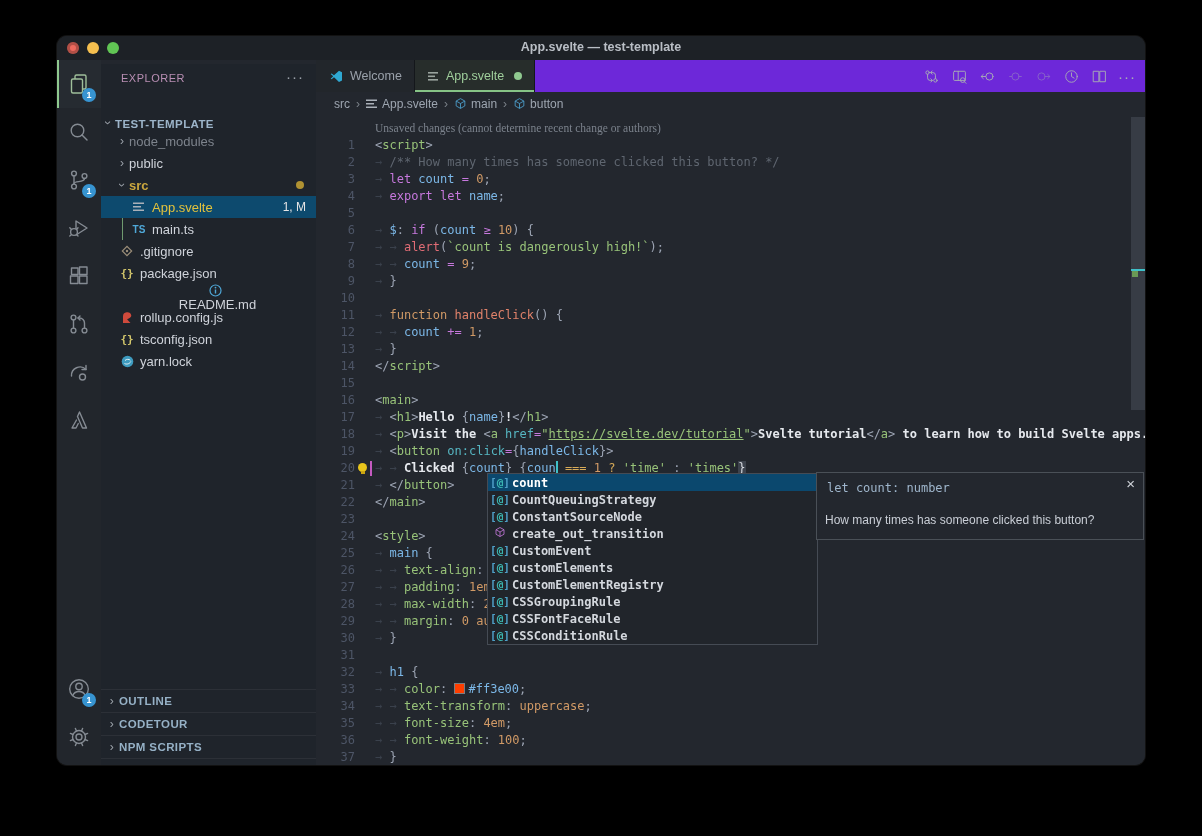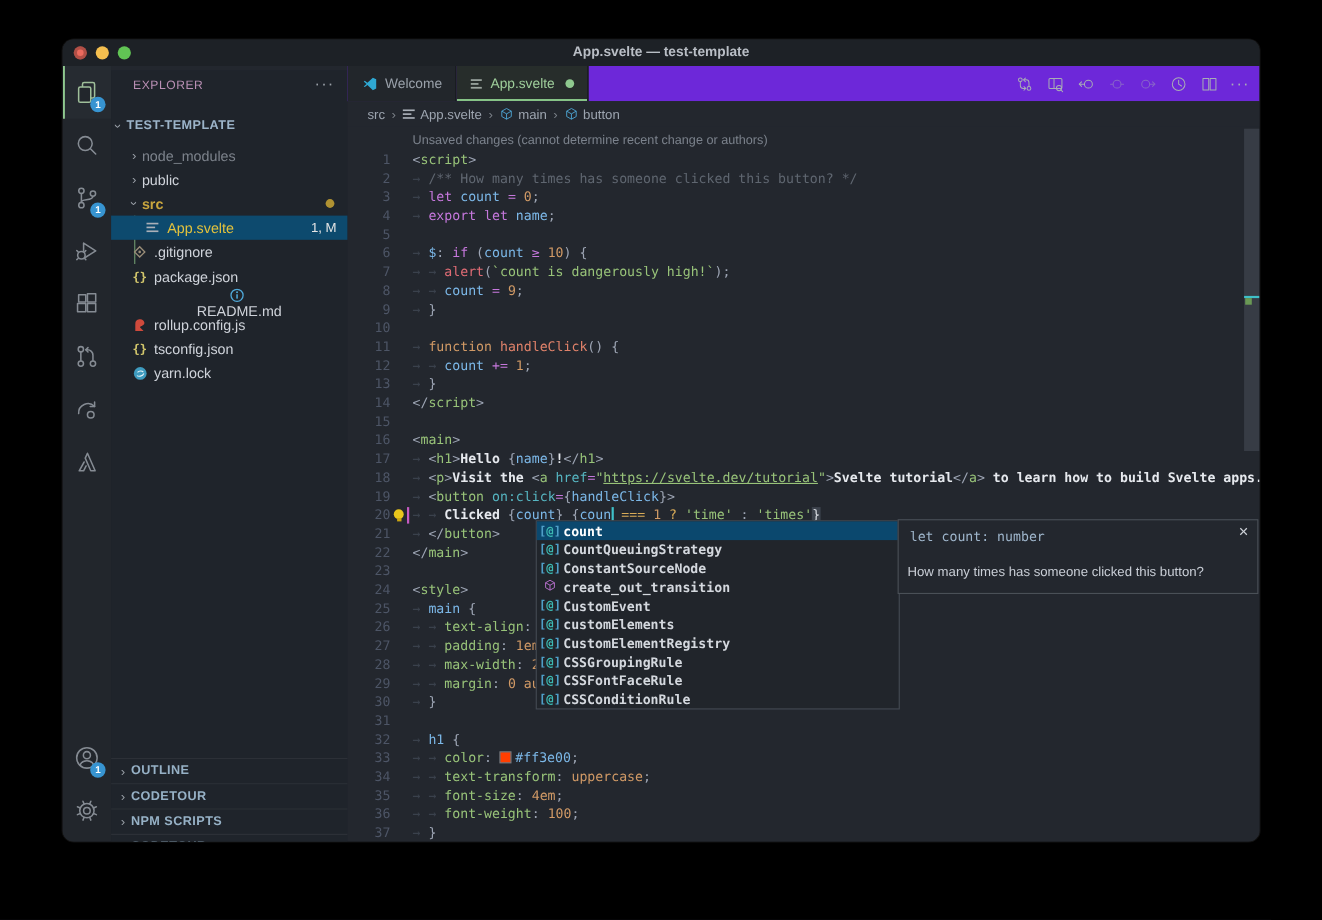--- a/index.html
+++ b/index.html
@@ -18,21 +18,21 @@
   .activitybar{position:absolute;left:0;top:24px;width:44px;height:705px;background:#22262c;}
   .ab-item{position:relative;width:44px;height:48px;display:flex;align-items:center;justify-content:center;cursor:pointer;}
   .ab-item.active{box-shadow:inset 2px 0 0 #8fc98f;background:#262b31;}
   .ab-badge{position:absolute;right:5px;bottom:6px;min-width:14px;height:14px;border-radius:8px;background:#3794d1;
     color:#fff;font-size:9px;line-height:14px;text-align:center;font-weight:bold;}
   .ab-bottom{position:absolute;bottom:4px;left:0;width:44px;}
   
   .sidebar{position:absolute;left:44px;top:28px;width:215px;height:705px;background:#1f242b;}
   .sb-header{position:absolute;top:8px;left:20px;font-size:11px;letter-spacing:.5px;color:#b98fb4;}
   .sb-more{position:absolute;top:4px;right:12px;color:#9aa0a8;font-size:15px;letter-spacing:1px;cursor:pointer;}
-  .sb-root{position:absolute;top:44px;left:0;width:100%;height:22px;display:flex;align-items:flex-start;
+  .sb-root{position:absolute;top:44px;left:0;width:100%;height:22px;display:flex;align-items:flex-end;
     font-size:11.5px;font-weight:bold;color:#9cb4c9;letter-spacing:.4px;cursor:pointer;}
   .chev{display:inline-block;width:14px;text-align:center;color:#9aa0a8;font-size:12px;font-weight:normal;}
   .chev.open{transform:rotate(90deg);}
   .tree{position:absolute;top:66px;left:0;width:100%;}
   .trow{position:relative;height:22px;display:flex;align-items:center;font-size:13px;color:#cfd3da;cursor:pointer;}
   .trow.sel{background:#0d4a6e;}
   .trow .fico{width:16px;margin-right:5px;text-align:center;flex:none;display:inline-flex;justify-content:center;align-items:center;}
   .trow .rbadge{position:absolute;right:10px;font-size:12px;}
   .dot-badge{position:absolute;right:12px;width:8px;height:8px;border-radius:50%;background:#b09232;}
   .guide-green{position:absolute;left:21px;top:132px;width:1px;height:44px;background:#6f9a6f;}
@@ -52,21 +52,21 @@
   .eticon{width:24px;height:24px;display:flex;align-items:center;justify-content:center;cursor:pointer;}
   .eticon.dim{opacity:.45;}
   .more-dots{color:#a8adb5;font-size:15px;letter-spacing:1px;}
   .breadcrumbs{position:absolute;left:0;top:32px;width:100%;height:23px;background:#23272e;
     display:flex;align-items:center;padding-left:18px;box-sizing:border-box;font-size:12px;color:#9da5b0;gap:4px;}
   .bc-sep{color:#7a8088;margin:0 2px;}
   .bc-item{display:flex;align-items:center;gap:4px;cursor:pointer;}
   
   .codearea{position:absolute;left:0;top:55px;width:100%;height:650px;overflow:hidden;
     font-family:"DejaVu Sans Mono",monospace;font-size:12px;line-height:17px;}
-  .blame{position:absolute;left:59px;top:5px;font-size:11.5px;color:#7b828c;font-family:Liberation Sans, sans-serif;}
+  .blame{position:absolute;left:59px;top:5px;font-size:11.5px;color:#7b828c;font-family:Liberation Serif, serif;}
   .lines{position:absolute;left:0;top:22px;width:100%;}
   .code-line{display:flex;height:17px;white-space:pre;}
   .ln{width:39px;text-align:right;color:#4d5566;flex:none;}
   .glyph{width:20px;flex:none;position:relative;}
   .bulb{position:absolute;left:3px;top:3px;width:9px;height:9px;border-radius:50%;background:#e8c51c;}
   .bulb:after{content:"";position:absolute;left:2.5px;top:8px;width:4px;height:3px;background:#caa512;}
   .pinkbar{position:absolute;left:15px;top:1px;width:2px;height:15px;background:#c45ac0;}
   .lc{flex:1;}
   .tk-pun{color:#9da5b4}.tk-tag{color:#98c379}.tk-kw{color:#c678dd}.tk-kw2{color:#d19a66}
   .tk-var{color:#7cb8e8}.tk-num{color:#d19a66}.tk-str{color:#98c379}.tk-cmt{color:#5f6670}
@@ -247,20 +247,26 @@
         <div class="trow sel" style="padding-left: 30px;">
           <span class="fico">
             <svg width="12" height="12" viewBox="0 0 12 12">
               <rect x="0" y="1.5" width="11" height="1.5" fill="#aab0b8"></rect>
               <rect x="0" y="5" width="8" height="1.5" fill="#aab0b8"></rect>
               <rect x="0" y="8.5" width="11" height="1.5" fill="#aab0b8"></rect>
             </svg>
           </span>
           <span style="color:#e3c23c;">App.svelte</span>
           <span class="rbadge" style="color:#e5e5e5">1, M</span>
+        </div>
+        <div class="trow" style="padding-left: 30px;">
+          <span class="fico">
+            <span style="color:#4fa8d8;font-size:10px;font-weight:bold;font-family:'Liberation Sans',sans-serif;">TS</span>
+          </span>
+          <span style="">main.ts</span>
         </div>
         <div class="trow" style="padding-left: 18px;">
           <span class="fico">
             <svg width="12" height="12" viewBox="0 0 12 12">
               <rect x="2.7" y="2.7" width="6.6" height="6.6" transform="rotate(45 6 6)" fill="none" stroke="#9a8d78" stroke-width="1.2"></rect>
               <circle cx="6" cy="6" r="1.2" fill="#9a8d78"></circle>
             </svg>
           </span>
           <span style="">.gitignore</span>
         </div>

